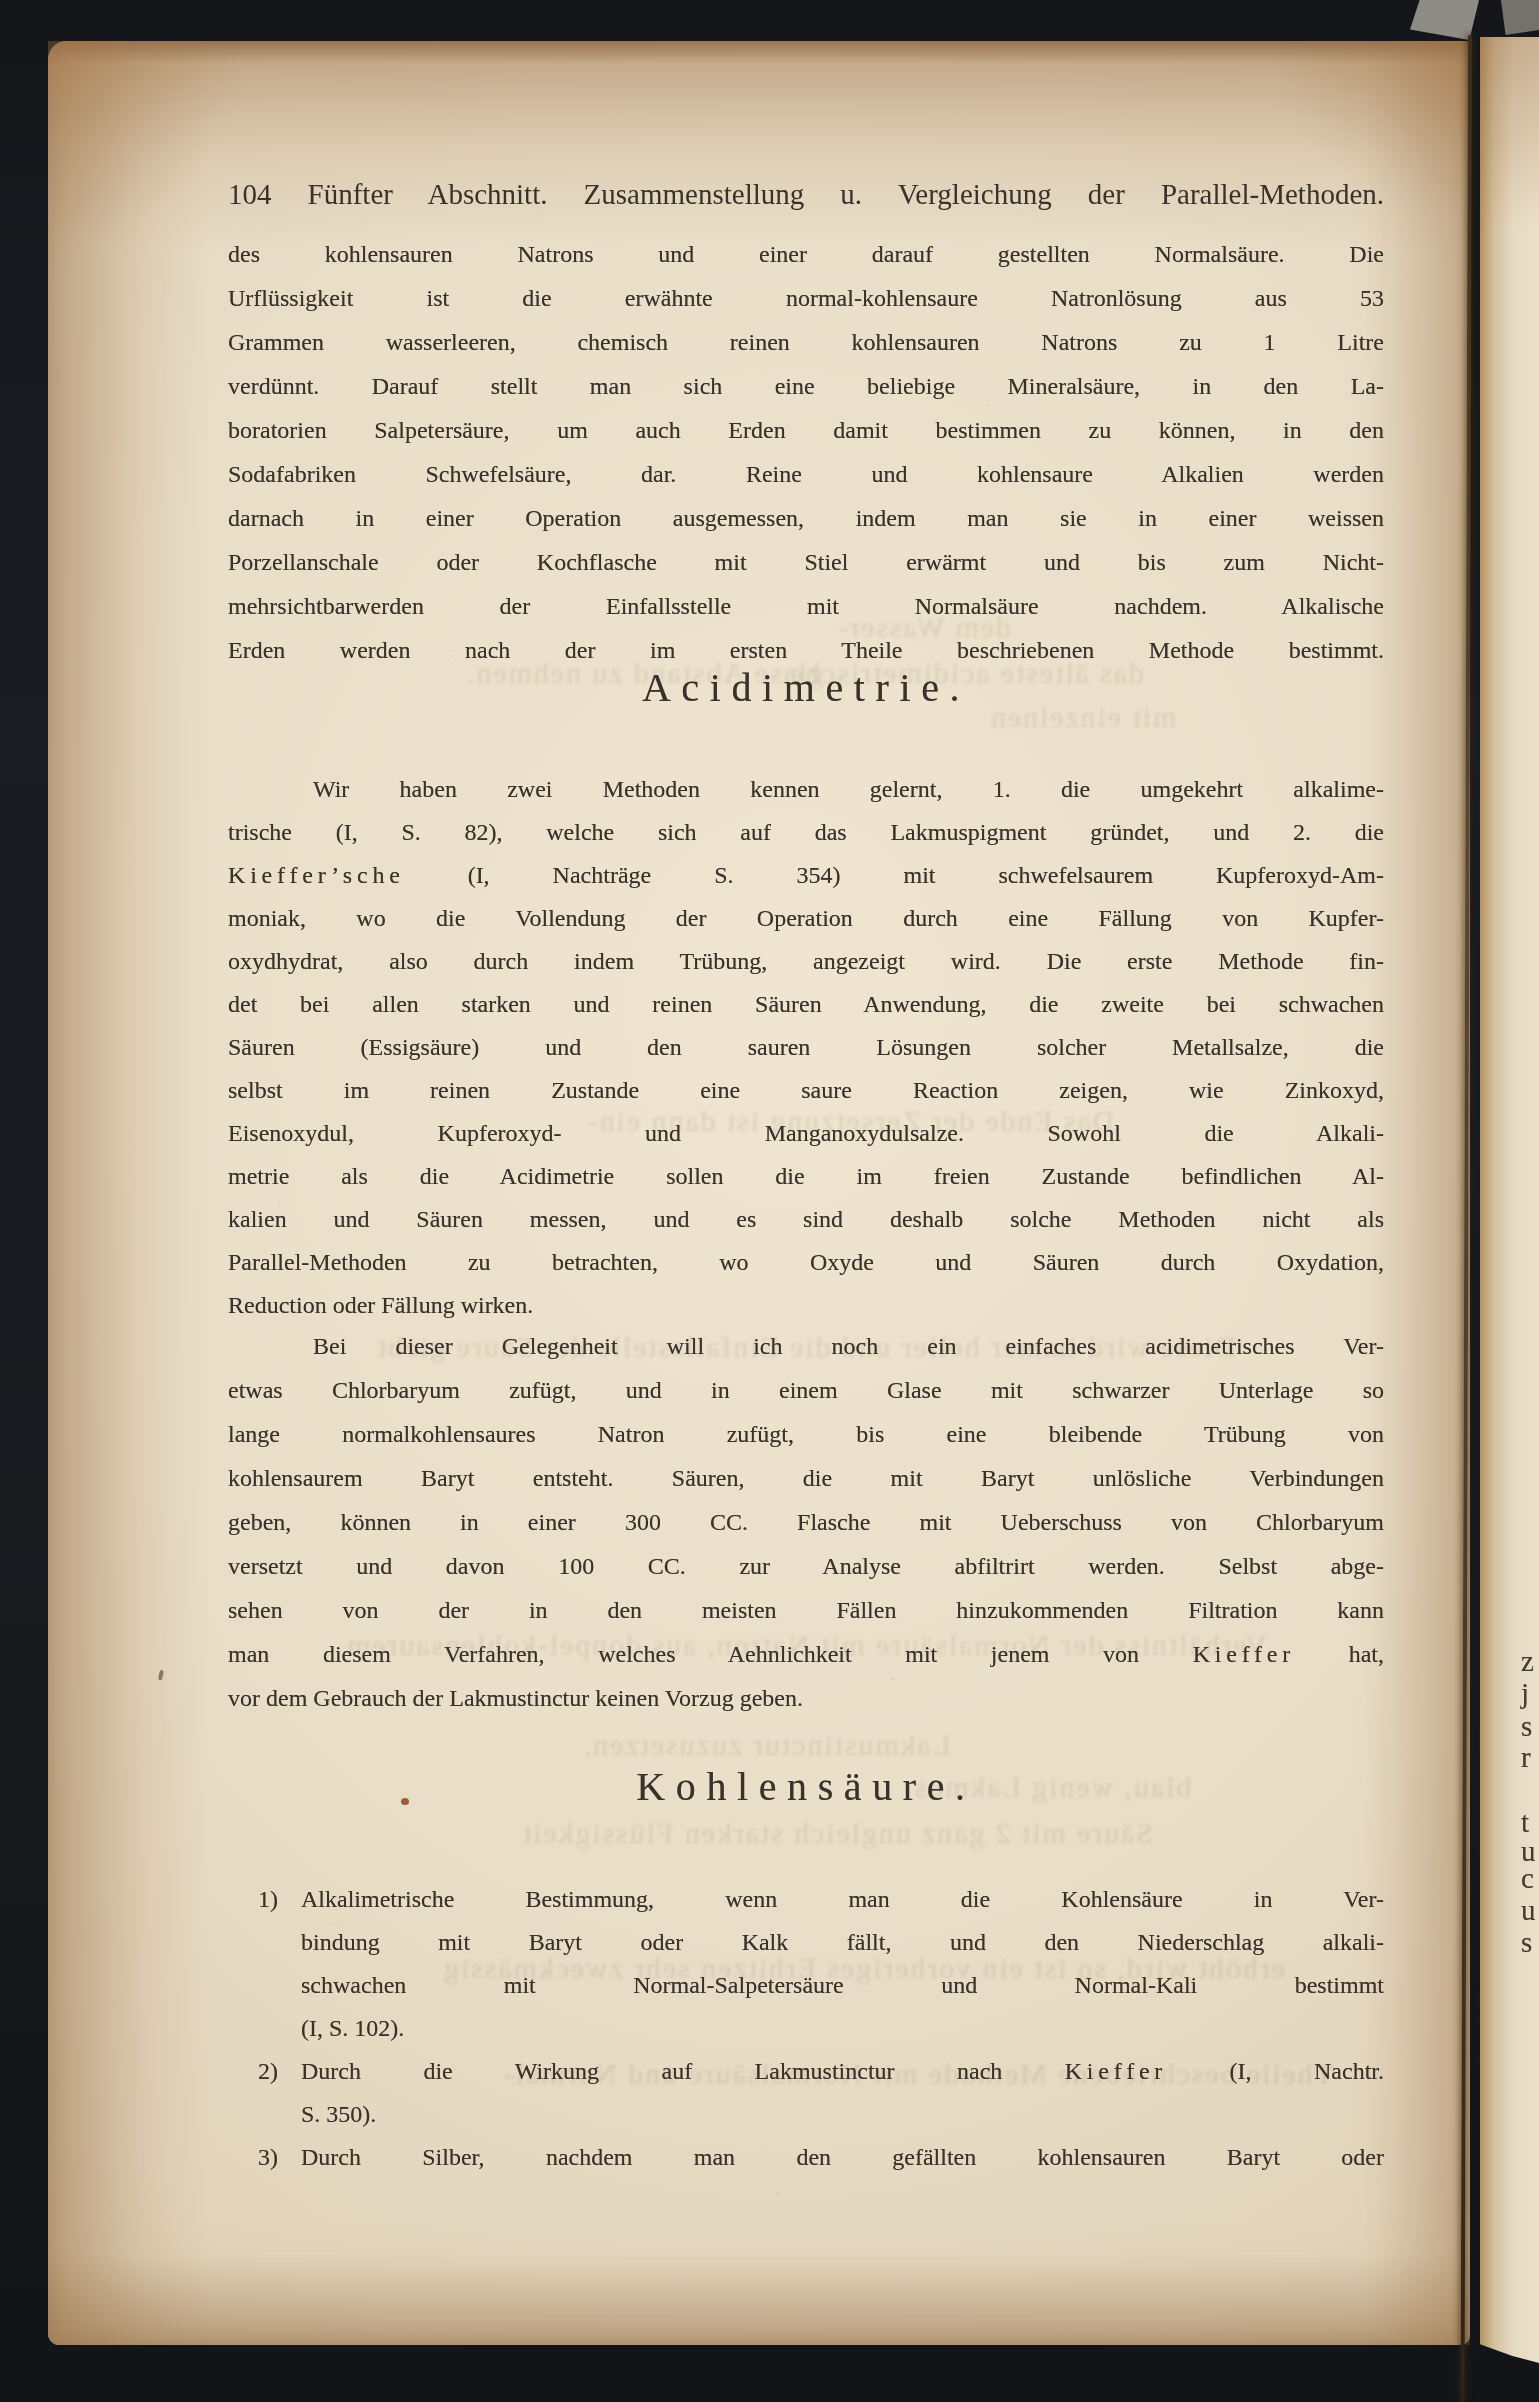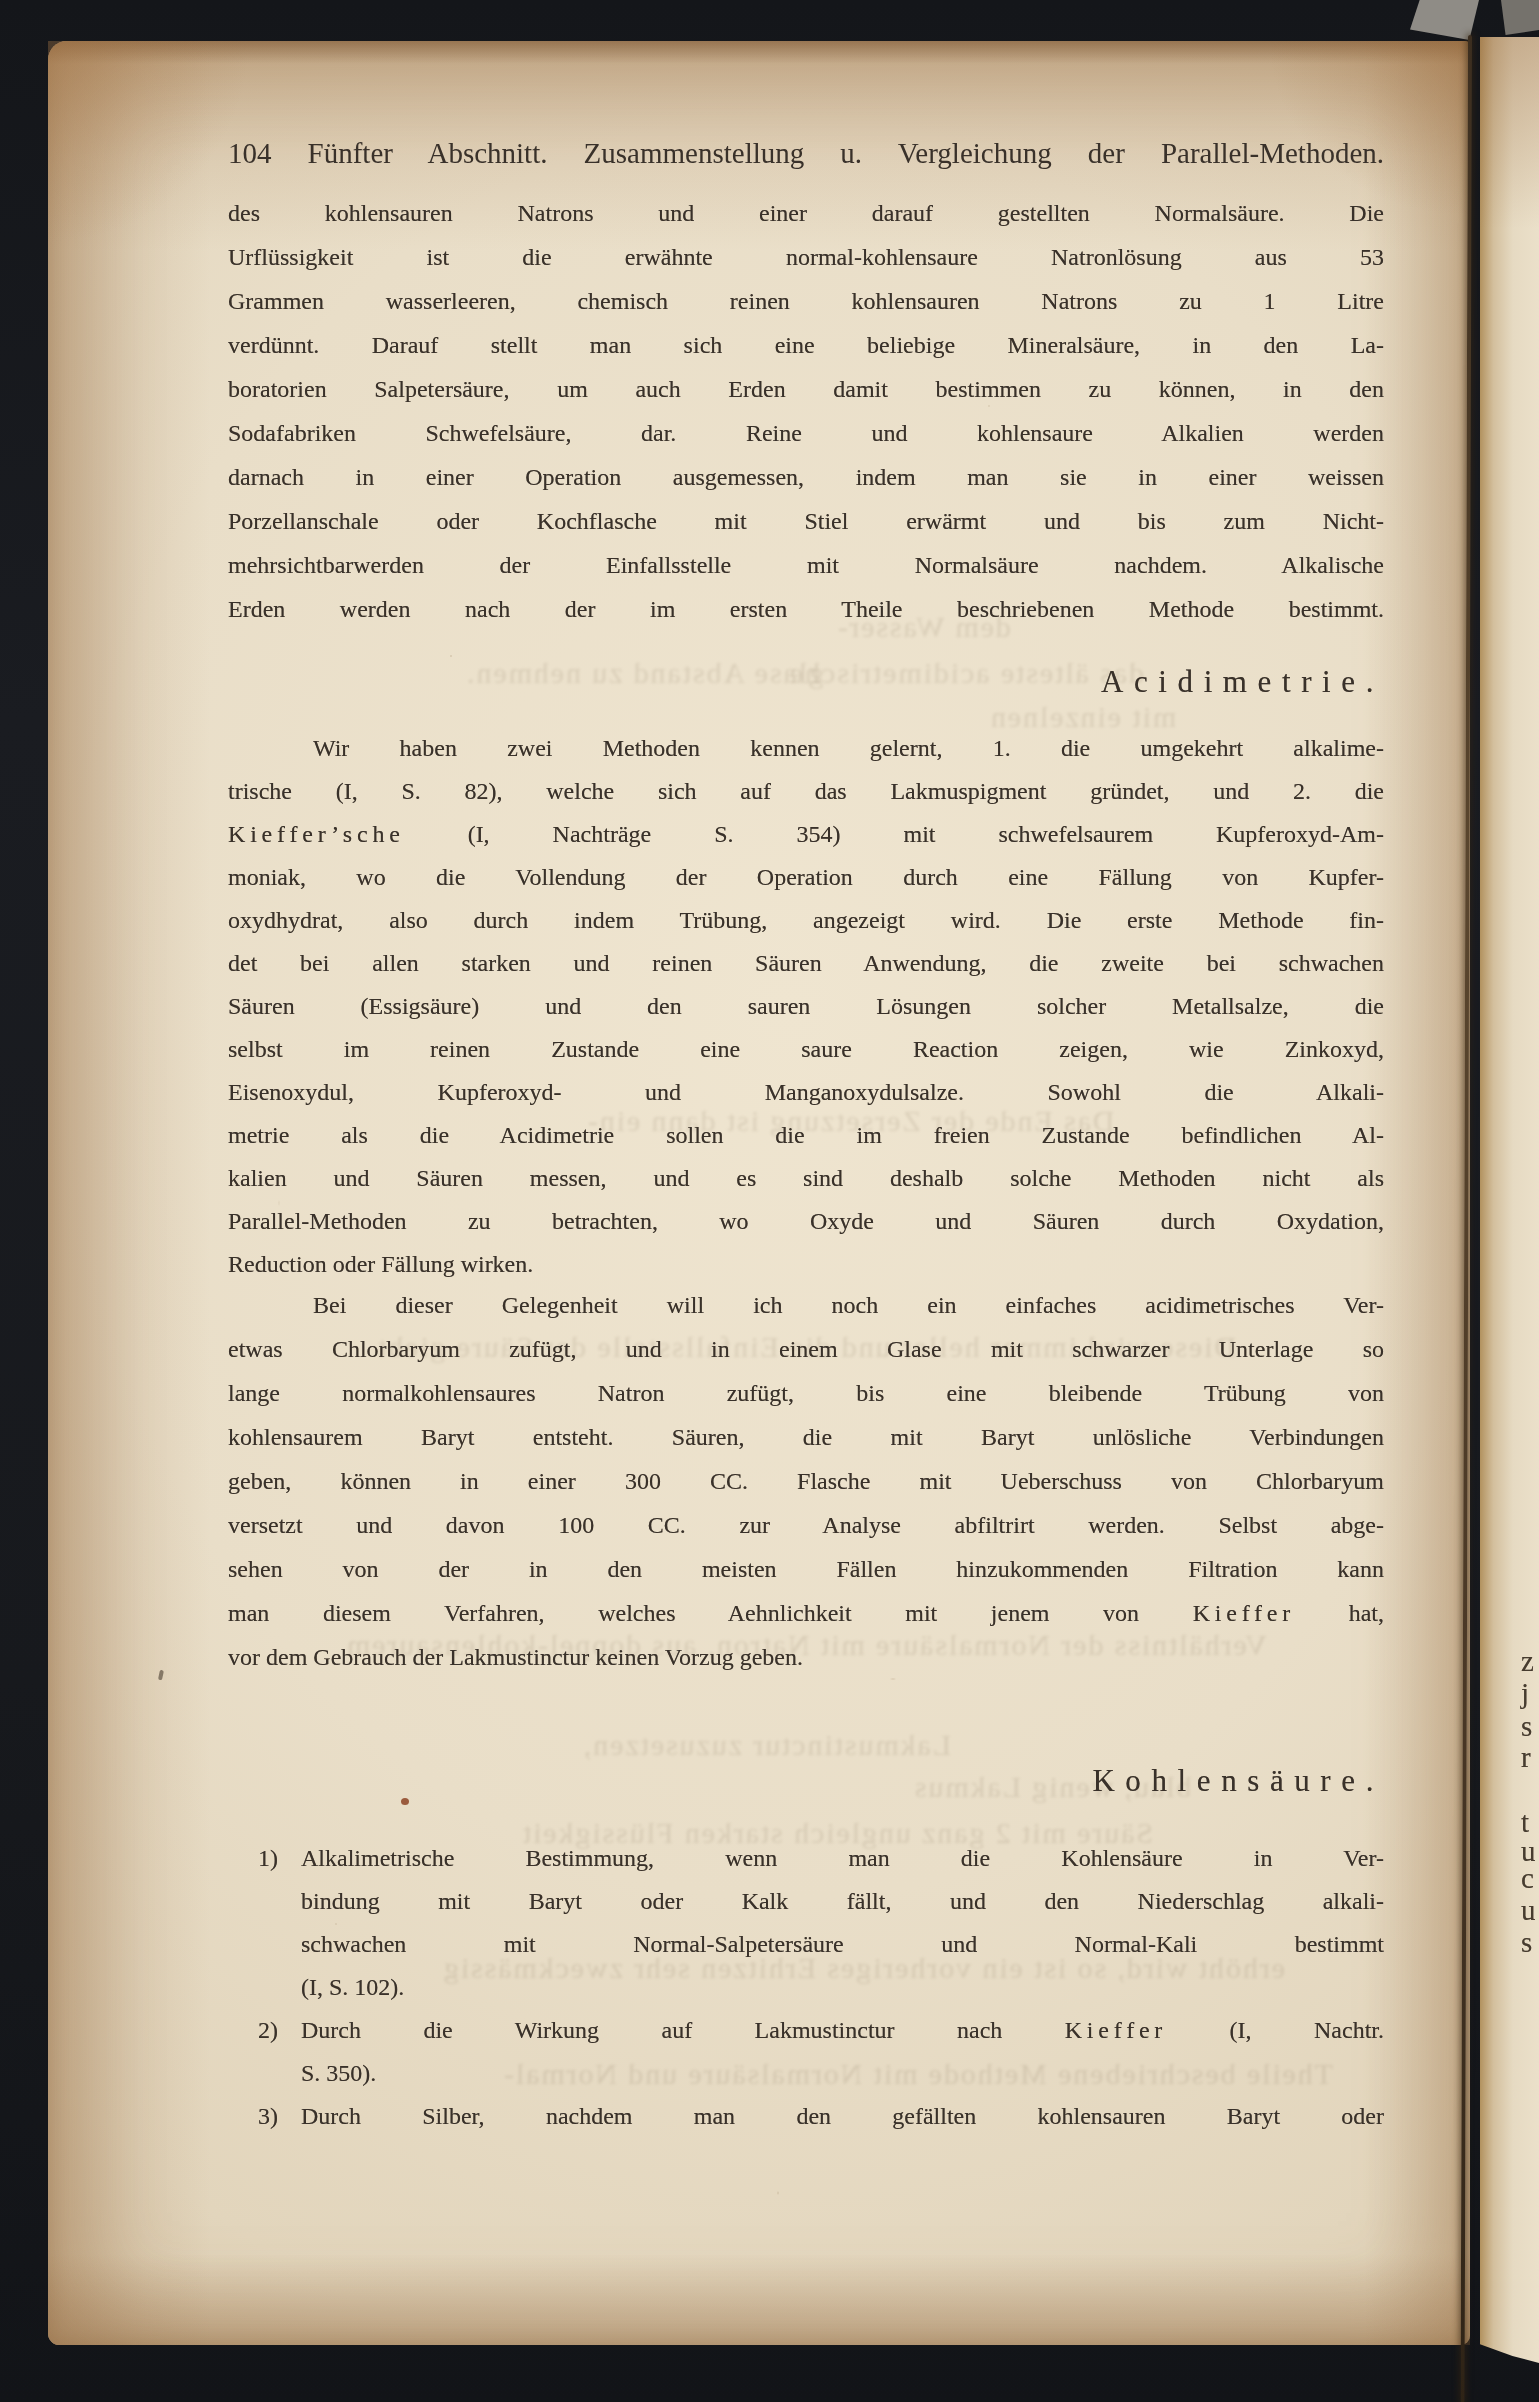--- a/index.html
+++ b/index.html
@@ -40,29 +40,29 @@
     background-image:
       radial-gradient(1.9px 1.9px at 403px 615px, rgba(120,90,50,.30), transparent 70%),
       radial-gradient(1.9px 1.9px at 941px 365px, rgba(120,90,50,.22), transparent 70%),
       radial-gradient(2.9px 1px at 1134px 1403px, rgba(110,82,46,.25), transparent 70%),
       radial-gradient(1.9px 1.9px at 288px 1883px, rgba(120,90,50,.22), transparent 70%),
       radial-gradient(1.9px 2.9px at 730px 2152px, rgba(120,90,50,.20), transparent 70%),
       radial-gradient(1.9px 1.9px at 1268px 845px, rgba(120,90,50,.20), transparent 70%),
       radial-gradient(1px 5.8px at 231px 1162px, rgba(120,90,50,.20), transparent 70%),
       radial-gradient(4.8px 1.9px at 845px 1638px, rgba(130,95,55,.18), transparent 70%);}
   
-  .textblock{position:absolute;left:180px;width:1156px;color:#39312a;}
+  .textblock{position:absolute;left:180px;width:1156px;color:#39312a;margin-top:41px;}
   .tl{font-size:24px;text-align:justify;text-align-last:justify;white-space:normal;
       text-shadow:0 0 0.6px rgba(62,52,40,.55);}
   .tl.nj{text-align:left;text-align-last:left;}
   .mk{display:inline-block;margin-left:30px;width:43px;}
   .sp{letter-spacing:4.8px;}
   .headline{font-size:29px;line-height:33px;text-align:justify;text-align-last:justify;}
-  .secheading{position:absolute;left:180px;width:1156px;text-align:right;
-      font-size:31px;letter-spacing:10.6px;color:#39312a;text-shadow:0 0 0.6px rgba(62,52,40,.55);}
+  .secheading{position:absolute;left:180px;width:1156px;text-align:center;
+      font-size:40px;letter-spacing:10.6px;color:#39312a;text-shadow:0 0 0.6px rgba(62,52,40,.55);}
   
   .ghost{position:absolute;transform:scaleX(-1);filter:blur(1.6px);opacity:.15;
       color:#6d5b42;font-size:30px;letter-spacing:1.9px;white-space:nowrap;overflow:hidden;}
   
   .speck1{position:absolute;left:353px;top:1757px;width:8px;height:7px;border-radius:50%;
       background:#8d４{}\: ;background:#8d4424;opacity:.85;}
   .speck2{position:absolute;left:111px;top:1629px;width:3.8px;height:9.6px;border-radius:1.9px;
       background:#4a3e30;opacity:.6;transform:rotate(12deg);}
   
   .gutter-line{position:absolute;left:1468px;top:35px;width:3.8px;height:2368px;

